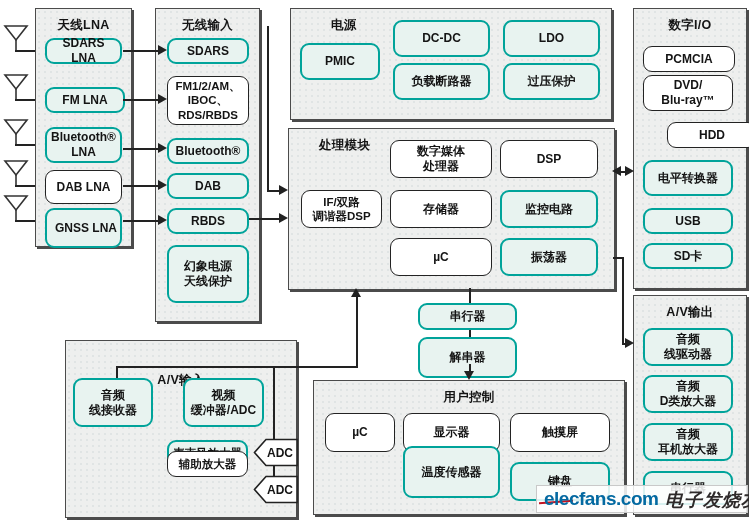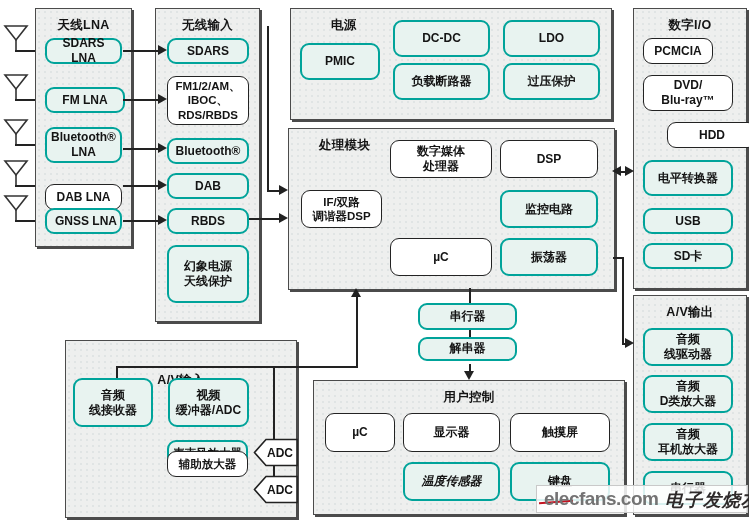--- a/index.html
+++ b/index.html
@@ -34,21 +34,21 @@
   .ar-d{border-left:5.5px solid transparent;border-right:5.5px solid transparent;border-top:9px solid #222;}
   .ant{position:absolute;}
   .adc{position:absolute;display:flex;align-items:center;justify-content:center;}
   .adc-label{position:absolute;left:10px;top:0;width:34px;height:100%;display:flex;align-items:center;justify-content:center;font-size:12px;font-weight:700;}
   .wm{
     position:absolute;left:536px;top:485px;width:212px;height:28px;
     background:rgba(255,255,255,.85);border:1px solid #c9c9c9;box-sizing:border-box;
   }
   .wm-site{
     position:absolute;left:7px;top:2px;font-size:19px;font-weight:700;letter-spacing:-.5px;
-    color:#737373;font-family:"Liberation Sans","DejaVu Sans",sans-serif;
+    color:#0369a1;font-family:"Liberation Sans","DejaVu Sans",sans-serif;
   }
   .wm-strike{position:absolute;left:2px;top:15px;width:34px;height:2px;background:#c41220;transform:rotate(-4deg);}
   .wm-brand{
     position:absolute;left:128px;top:2px;font-size:18px;font-weight:700;font-style:italic;
     color:#2e2a2a;font-family:"DejaVu Serif","Liberation Serif",serif;letter-spacing:1px;white-space:nowrap;
   }
 </style>
 </head>
 <body>
 
@@ -102,22 +102,22 @@
   <div class="hl" style="left:15px;top:50px;width:20px;"></div>
   <div class="hl" style="left:15px;top:99px;width:20px;"></div>
   <div class="hl" style="left:15px;top:144px;width:20px;"></div>
   <div class="hl" style="left:15px;top:185px;width:20px;"></div>
   <div class="hl" style="left:15px;top:220px;width:20px;"></div>
 
   <div class="bx teal" style="left:45px;top:38px;width:77px;height:26px;">SDARS LNA</div>
   <div class="bx teal" style="left:45px;top:87px;width:80px;height:26px;">FM LNA</div>
   <div class="bx teal" style="left:45px;top:127px;width:77px;height:36px;">Bluetooth®
 LNA</div>
-  <div class="bx" style="left:45px;top:184px;width:77px;height:26px;">DAB LNA</div>
-  <div class="bx teal" style="left:45px;top:208px;width:77px;height:26px;padding-left:7px;">GNSS LNA</div>
+  <div class="bx" style="left:45px;top:170px;width:77px;height:34px;">DAB LNA</div>
+  <div class="bx teal" style="left:45px;top:208px;width:77px;height:40px;padding-left:7px;">GNSS LNA</div>
 
   <div class="hl" style="left:123px;top:50px;width:36px;"></div>
     <div class="ar ar-r" style="left:158px;top:45px;"></div>
   <div class="hl" style="left:123px;top:99px;width:36px;"></div>
     <div class="ar ar-r" style="left:158px;top:94px;"></div>
   <div class="hl" style="left:123px;top:148px;width:36px;"></div>
     <div class="ar ar-r" style="left:158px;top:143px;"></div>
   <div class="hl" style="left:123px;top:185px;width:36px;"></div>
     <div class="ar ar-r" style="left:158px;top:180px;"></div>
   <div class="hl" style="left:123px;top:220px;width:36px;"></div>
@@ -137,52 +137,53 @@
   <div class="bx teal" style="left:393px;top:20px;width:97px;height:37px;">DC-DC</div>
   <div class="bx teal" style="left:503px;top:20px;width:97px;height:37px;">LDO</div>
   <div class="bx teal" style="left:393px;top:63px;width:97px;height:37px;">负载断路器</div>
   <div class="bx teal" style="left:503px;top:63px;width:97px;height:37px;">过压保护</div>
 
   <div class="bx" style="left:301px;top:190px;width:81px;height:38px;font-size:11.5px;">IF/双路
 调谐器DSP</div>
   <div class="bx" style="left:390px;top:140px;width:102px;height:38px;">数字媒体
 处理器</div>
   <div class="bx" style="left:500px;top:140px;width:98px;height:38px;">DSP</div>
+  <div class="bx" style="left:390px;top:190px;width:102px;height:38px;">存储器</div>
   <div class="bx teal" style="left:500px;top:190px;width:98px;height:38px;">监控电路</div>
   <div class="bx" style="left:390px;top:238px;width:102px;height:38px;">µC</div>
   <div class="bx teal" style="left:500px;top:238px;width:98px;height:38px;">振荡器</div>
 
-  <div class="bx" style="left:643px;top:38px;width:70px;height:26px;">PCMCIA</div>
+  <div class="bx" style="left:643px;top:46px;width:92px;height:26px;">PCMCIA</div>
   <div class="bx" style="left:643px;top:75px;width:90px;height:36px;">DVD/
 Blu-ray™</div>
   <div class="bx" style="left:643px;top:122px;width:90px;height:26px;margin-left:24px;">HDD</div>
   <div class="bx teal" style="left:643px;top:160px;width:90px;height:36px;">电平转换器</div>
   <div class="bx teal" style="left:643px;top:208px;width:90px;height:26px;">USB</div>
   <div class="bx teal" style="left:643px;top:243px;width:90px;height:26px;">SD卡</div>
 
   <div class="bx teal" style="left:643px;top:328px;width:90px;height:38px;">音频
 线驱动器</div>
   <div class="bx teal" style="left:643px;top:375px;width:90px;height:38px;">音频
 D类放大器</div>
   <div class="bx teal" style="left:643px;top:423px;width:90px;height:38px;">音频
 耳机放大器</div>
   <div class="bx teal" style="left:643px;top:471px;width:90px;height:34px;">串行器</div>
 
   <div class="bx teal" style="left:418px;top:303px;width:99px;height:27px;">串行器</div>
-  <div class="bx teal" style="left:418px;top:337px;width:99px;height:24px;font-family:Liberation Mono, monospace;">解串器</div>
+  <div class="bx teal" style="left:418px;top:337px;width:99px;height:41px;">解串器</div>
 
   <div class="bx" style="left:325px;top:413px;width:70px;height:39px;">µC</div>
   <div class="bx" style="left:403px;top:413px;width:97px;height:39px;">显示器</div>
   <div class="bx" style="left:510px;top:413px;width:100px;height:39px;">触摸屏</div>
-  <div class="bx teal" style="left:403px;top:462px;width:97px;height:39px;font-style:italic;">温度传感器</div>
+  <div class="bx teal" style="left:403px;top:446px;width:97px;height:52px;">温度传感器</div>
   <div class="bx teal" style="left:510px;top:462px;width:100px;height:39px;">键盘</div>
 
   <div class="bx teal" style="left:73px;top:378px;width:80px;height:49px;">音频
 线接收器</div>
-  <div class="bx teal" style="left:168px;top:378px;width:81px;height:49px;">视频
+  <div class="bx teal" style="left:183px;top:378px;width:81px;height:49px;">视频
 缓冲器/ADC</div>
   <div class="bx teal" style="left:167px;top:440px;width:81px;height:26px;font-size:11.5px;">麦克风放大器</div>
   <div class="bx" style="left:167px;top:451px;width:81px;height:26px;font-size:11.5px;">辅助放大器</div>
 
   <div class="adc" style="left:253px;top:438px;width:46px;height:29px;">
     <svg width="46" height="29">
         <polygon points="44,1.5 13,1.5 1.5,14.5 13,27.5 44,27.5" fill="#ffffff" stroke="#222" stroke-width="1.6"></polygon>
       </svg>
     <div class="adc-label">ADC</div>
   </div>

